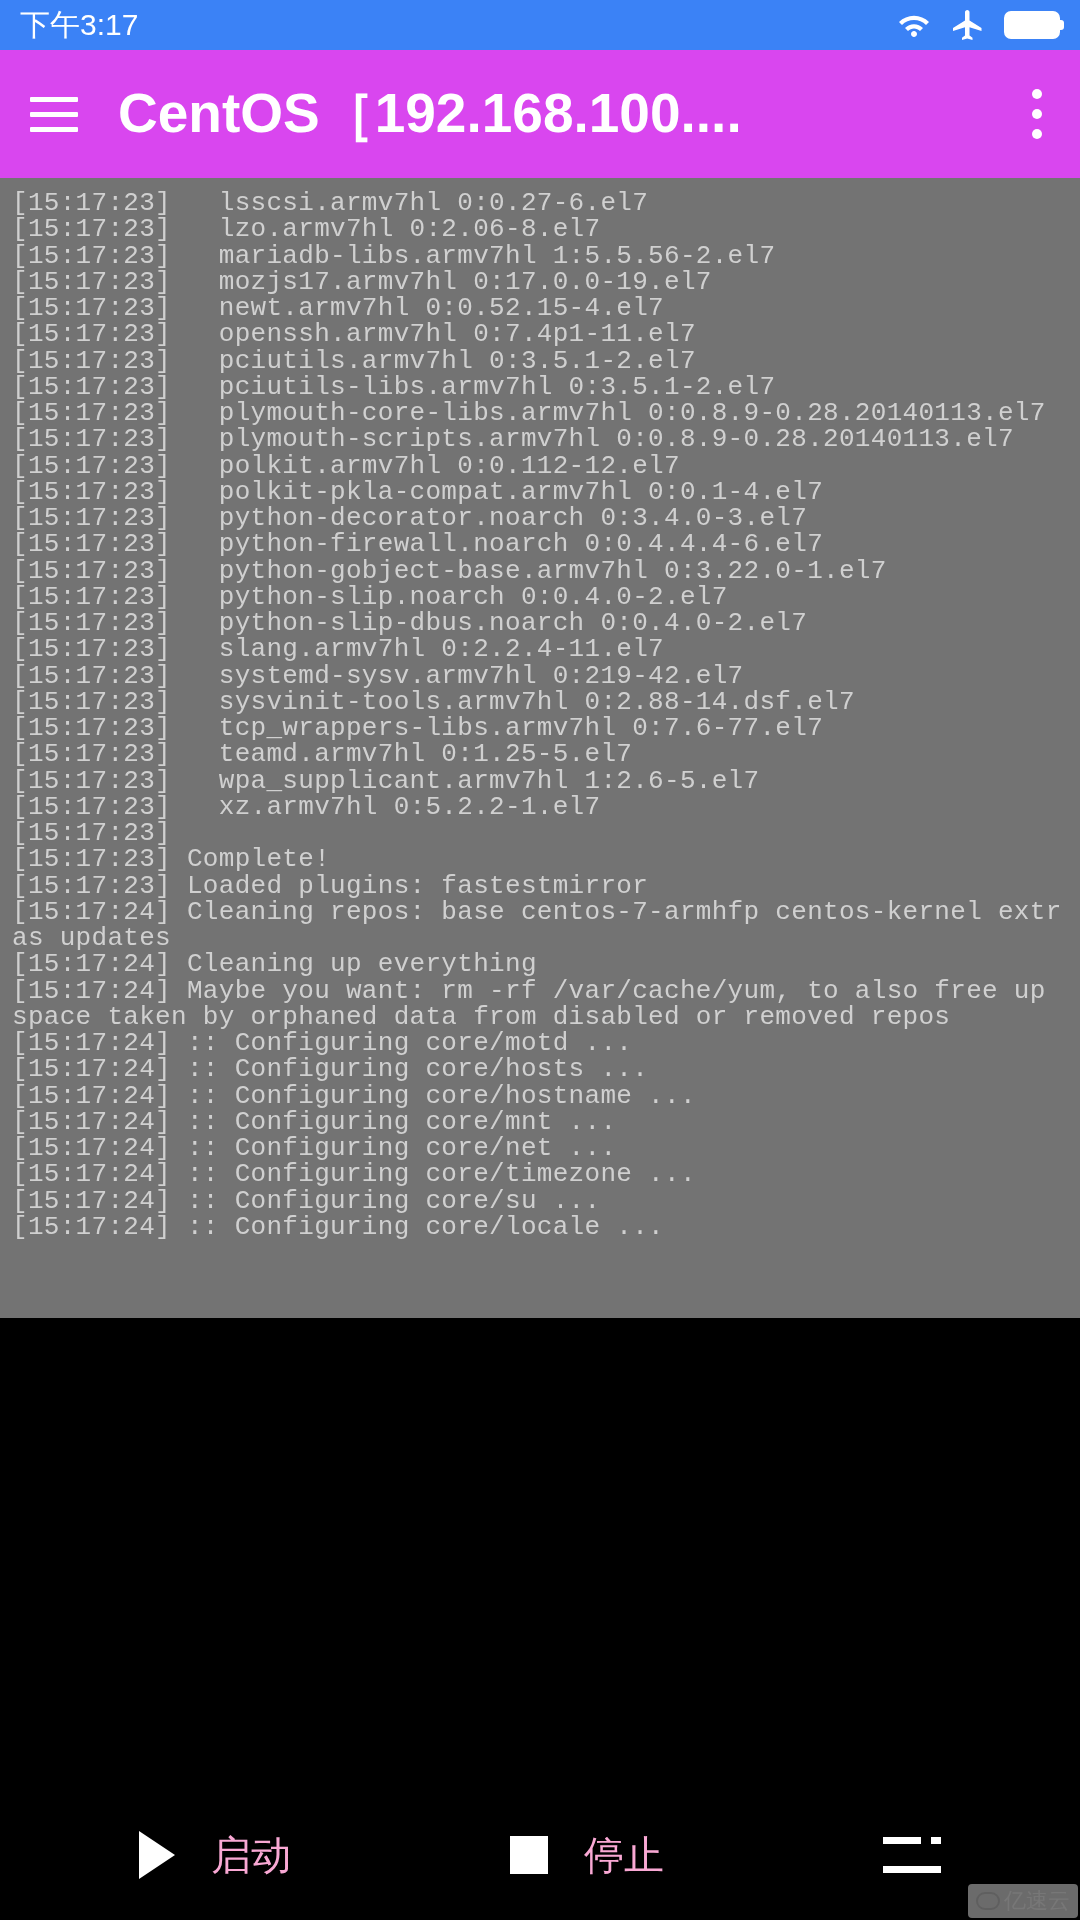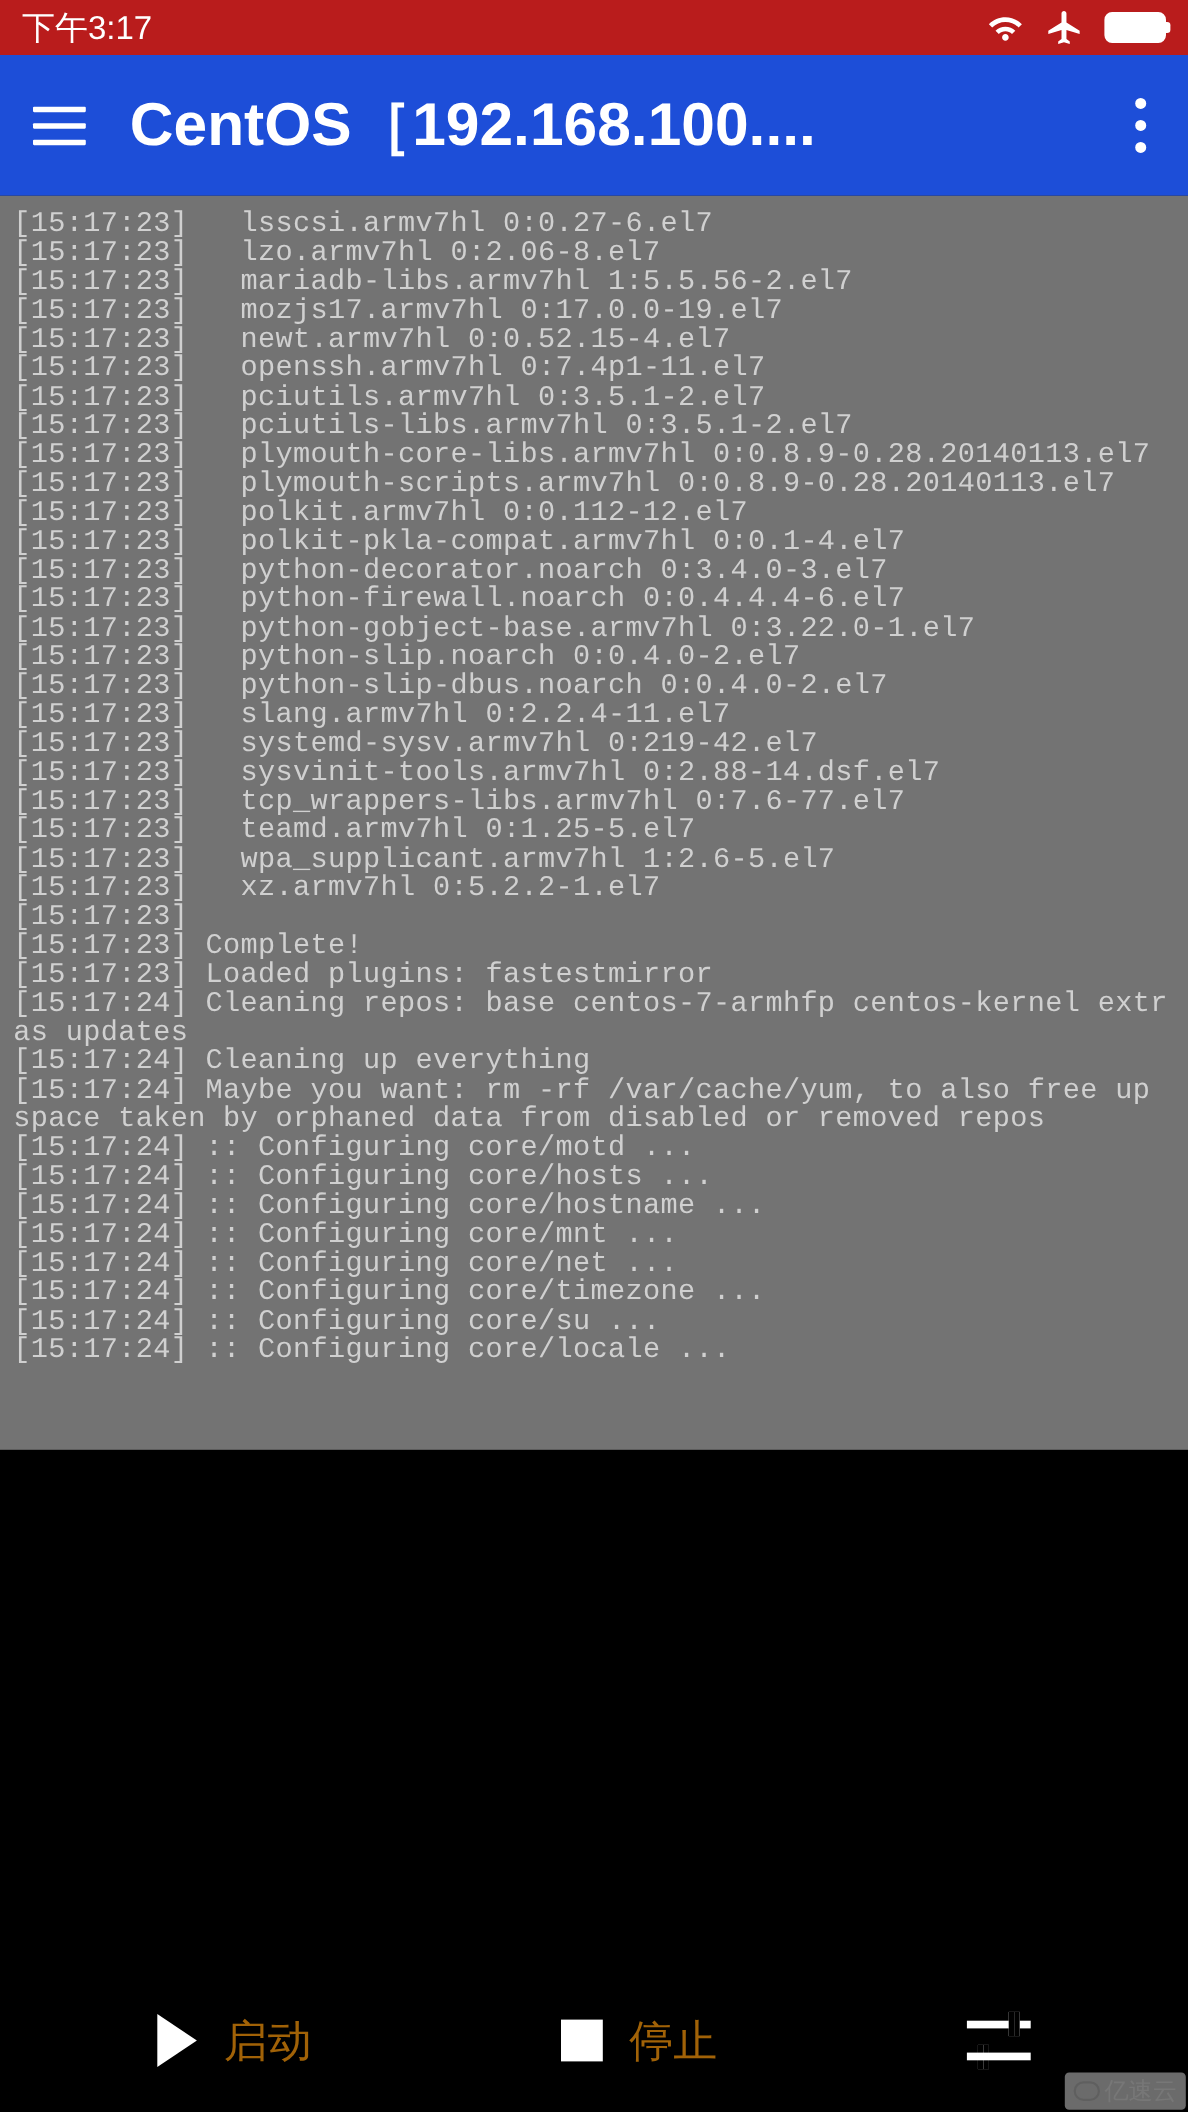--- a/index.html
+++ b/index.html
@@ -10,21 +10,21 @@
     body {
       width: 1080px;
       height: 1920px;
       background: #000;
       font-family: sans-serif;
       overflow: hidden;
       position: relative;
     }
     .status-bar {
       height: 50px;
-      background: #b91c1c;
+      background: #3b82f6;
       display: flex;
       align-items: center;
       justify-content: space-between;
       padding: 0 20px;
       color: #fff;
       font-size: 30px;
     }
     .status-left {
       font-weight: 400;
     }
@@ -50,21 +50,21 @@
       position: absolute;
       right: -7px;
       top: 6px;
       width: 4px;
       height: 10px;
       background: #fff;
       border-radius: 0 3px 3px 0;
     }
     .app-bar {
       height: 128px;
-      background: #1d4ed8;
+      background: #d946ef;
       display: flex;
       align-items: center;
       padding: 0 30px;
       gap: 40px;
     }
     .hamburger {
       width: 48px;
       height: 48px;
       display: flex;
       flex-direction: column;
@@ -119,23 +119,23 @@
       height: 130px;
       background: #000;
       display: flex;
       align-items: center;
       justify-content: space-around;
       padding: 0 30px;
     }
     .control-btn {
       display: flex;
       align-items: center;
-      gap: 24px;
+      gap: 36px;
       cursor: pointer;
-      color: #a16207;
+      color: #f9a8d4;
       font-size: 40px;
     }
     .play-icon {
       width: 0;
       height: 0;
       border-left: 36px solid #fff;
       border-top: 24px solid transparent;
       border-bottom: 24px solid transparent;
     }
     .stop-icon {

